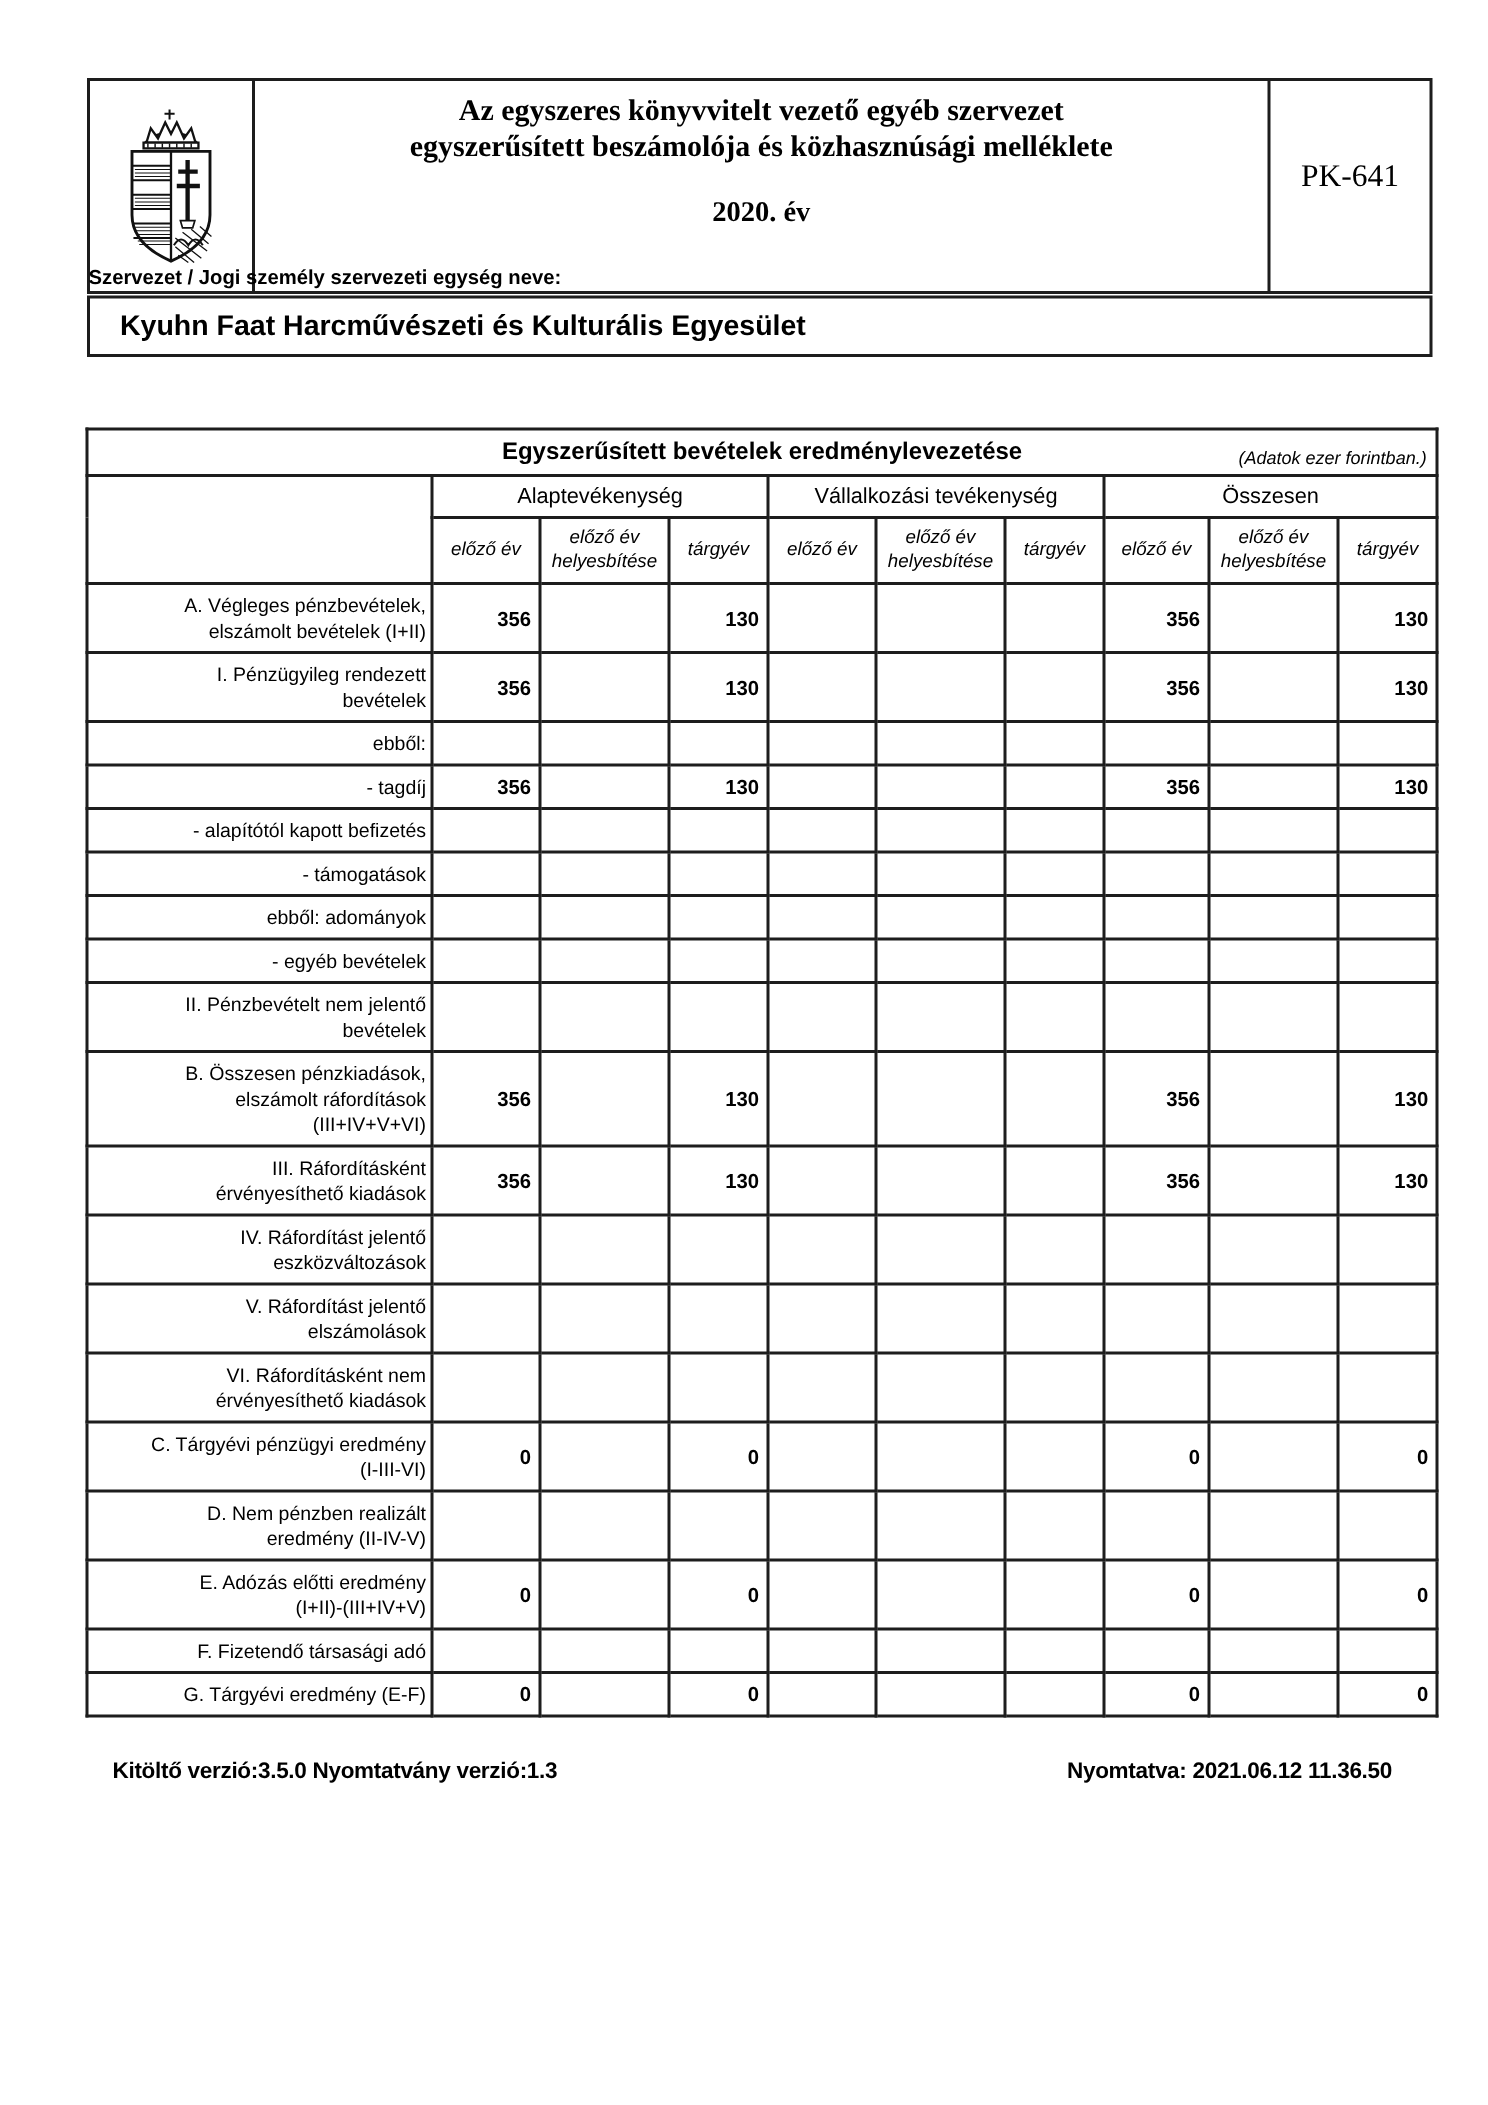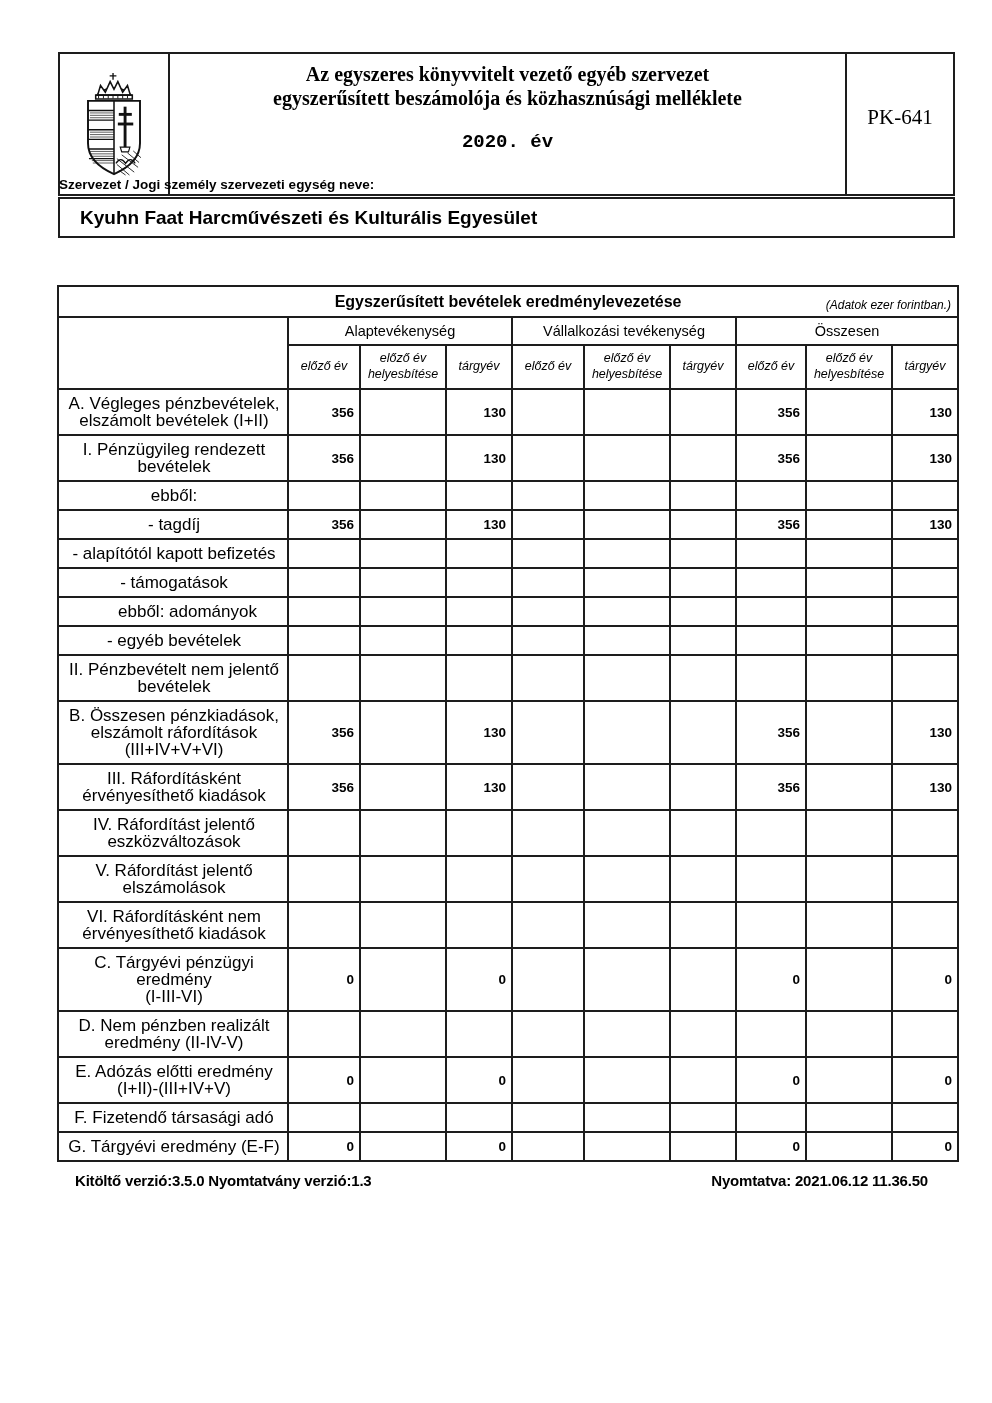--- a/index.html
+++ b/index.html
@@ -34,21 +34,21 @@
     padding-top: 9px;
     box-sizing: border-box;
   }
   .form-title {
     font-family: "Liberation Serif", serif;
     font-weight: bold;
     font-size: 20px;
     line-height: 1.18;
   }
   .form-year {
-    font-family: Liberation Mono, monospace;
+    font-family: Liberation Serif, serif;
     font-weight: bold;
     font-size: 19px;
     margin-top: 21px;
   }
   .pk-cell {
     width: 108px;
     border-left: 2px solid #1d1d1d;
     box-sizing: border-box;
     display: flex; align-items: center; justify-content: center;
     font-family: "Liberation Serif", serif;
@@ -118,25 +118,25 @@
     font-weight: normal;
     font-style: italic;
     font-size: 12.5px;
     vertical-align: middle;
     text-align: center;
     padding: 0 3px;
     line-height: 1.25;
   }
   tbody td { height: 27px; vertical-align: middle; }
   tbody td.label {
-    font-size: 17px;
+    font-size: 13px;
     line-height: 17px;
     padding: 5px 3px 5px 5px;
     white-space: pre-line;
-    text-align: center;
+    text-align: right;
   }
   tbody td.label.indent { padding-left: 32px; }
   tbody td.val {
     font-size: 13.5px;
     font-weight: bold;
     text-align: right;
     padding-right: 5px;
   }
 
   

